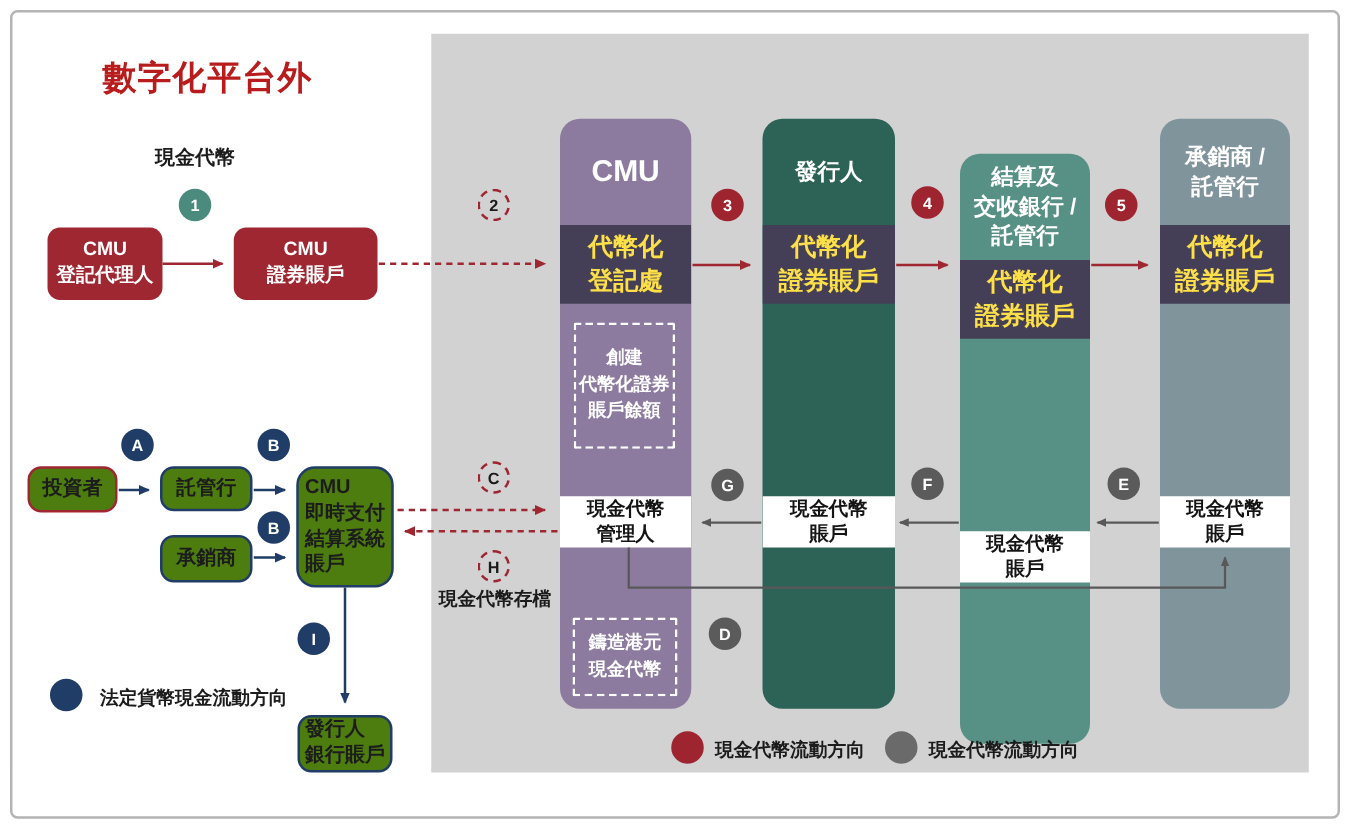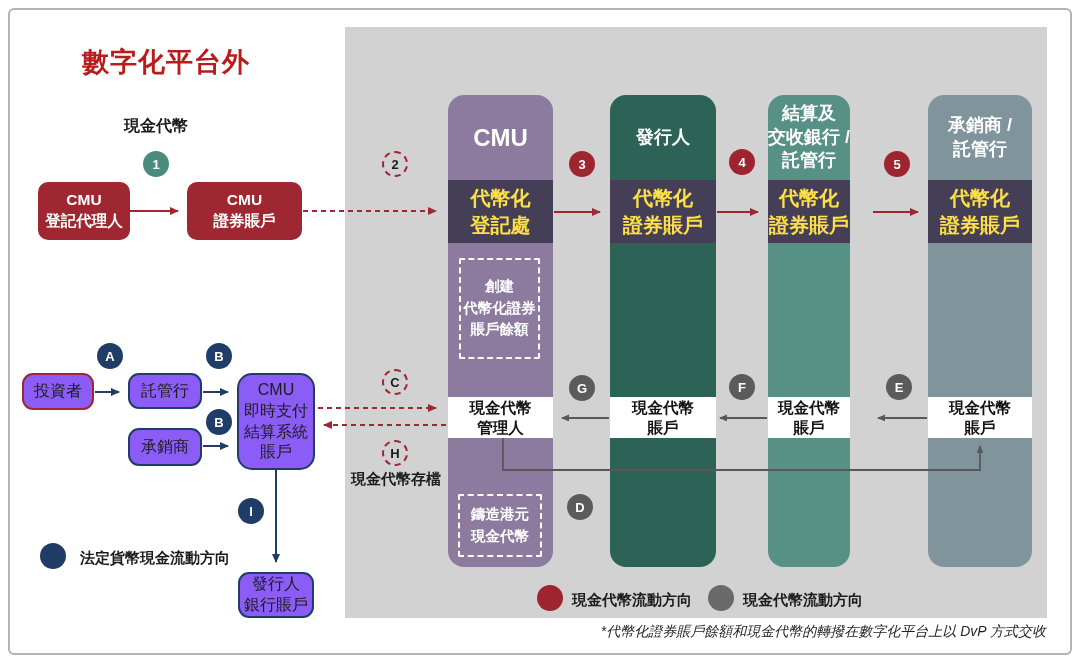--- a/index.html
+++ b/index.html
@@ -21,23 +21,23 @@
   .dot.red{background:#9e2430;}
   .dot.teal{background:#4a8b7e;}
   .dot.navy{background:#1f3d66;}
   .dot.gray{background:#5b5b5b;}
   .dot.dashed{background:transparent;border:2px dashed #9e2430;color:#1a1a1a;}
 
   
   .rbox{position:absolute;background:#9e2732;color:#fff;border-radius:10px;
         display:flex;align-items:center;justify-content:center;text-align:center;
         font-size:15.5px;font-weight:bold;line-height:1.35;z-index:4;}
-  .obox{position:absolute;background:#8b5cf6;border:2px solid #1f3d66;border-radius:11px;
-        display:flex;align-items:center;justify-content:center;text-align:center;
-        font-size:16px;font-weight:normal;color:#1c1c1c;line-height:1.3;z-index:4;box-sizing:border-box;}
+  .obox{position:absolute;background:#4d7c0f;border:2px solid #1f3d66;border-radius:11px;
+        display:flex;align-items:center;justify-content:center;
+        font-size:16px;font-weight:bold;color:#1c1c1c;line-height:1.3;z-index:4;box-sizing:border-box;}
   .obox.redline{border-color:#9e2732;}
 
   
   .col{position:absolute;top:95px;height:472px;border-radius:16px;overflow:hidden;
        display:flex;flex-direction:column;z-index:3;}
   .col-header{height:85px;display:flex;align-items:center;justify-content:center;
        text-align:center;color:#fff;font-weight:bold;font-size:18px;line-height:1.3;}
   .col-header.big{font-size:24px;}
   .col-band{height:63px;background:#443f57;display:flex;align-items:center;justify-content:center;
        text-align:center;color:#fde047;font-weight:bold;font-size:20px;line-height:1.35;}
@@ -147,21 +147,21 @@
   <div class="col" style="left:610px;width:106px;background:#2d6356;">
     <div class="col-header">發行人</div>
     <div class="col-band pre">代幣化
 證券賬戶</div>
     <div class="col-body1"></div>
     <div class="col-cash pre">現金代幣
 賬戶</div>
     <div class="col-body2"></div>
   </div>
 
-  <div class="col" style="left:768px;width:82px;background:#579084;">
+  <div class="col" style="left:768px;width:104px;background:#579084;margin-top:28px;">
     <div class="col-header pre">結算及
 交收銀行 /
 託管行</div>
     <div class="col-band pre">代幣化
 證券賬戶</div>
     <div class="col-body1"></div>
     <div class="col-cash pre">現金代幣
 賬戶</div>
     <div class="col-body2"></div>
   </div>
@@ -183,16 +183,15 @@
   <div class="dot gray" style="left:569px;top:375px;">G</div>
   <div class="dot gray" style="left:729px;top:374px;">F</div>
   <div class="dot gray" style="left:886px;top:374px;">E</div>
   <div class="dot gray" style="left:567px;top:494px;">D</div>
 
   <div class="legend-dot" style="left:537px;top:585px;background:#9e2430;"></div>
   <div class="legend-text" style="left:572px;top:591px;">現金代幣流動方向</div>
   <div class="legend-dot" style="left:708px;top:585px;background:#6a6a6a;"></div>
   <div class="legend-text" style="left:743px;top:591px;">現金代幣流動方向</div>
 
-  <div class="footnote">*代幣化證券賬戶餘額和現金代幣的轉撥在數字化平台上以 DvP 方式交收</div>
 
   <div class="page-border"></div>
 </div>
 
 </body></html>

